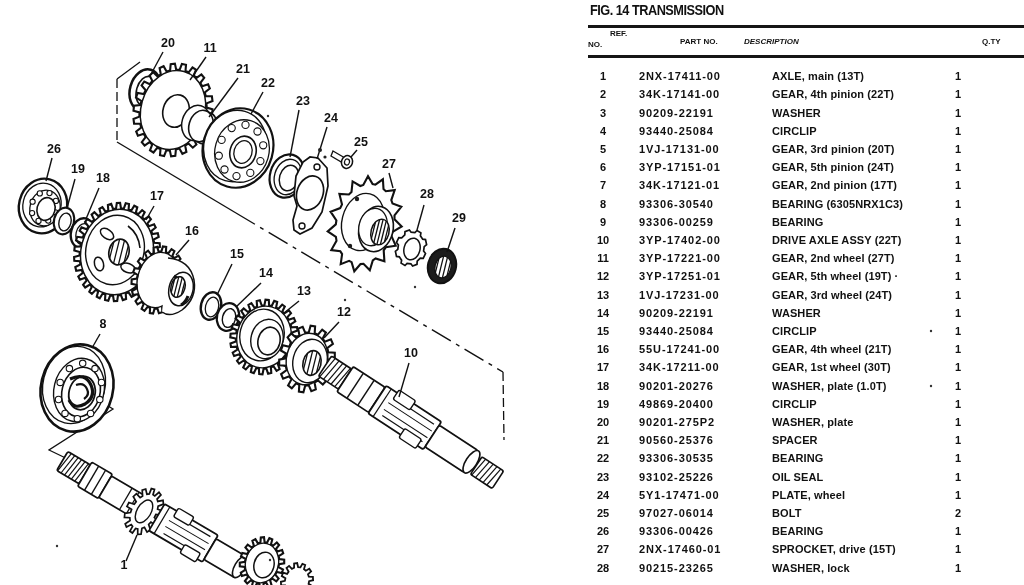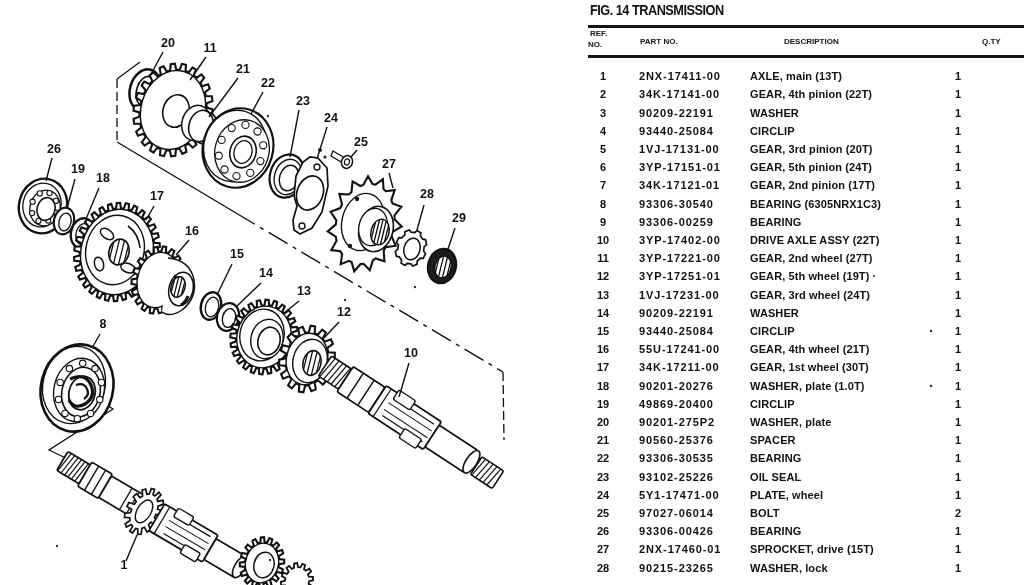--- a/index.html
+++ b/index.html
@@ -7,21 +7,21 @@
 .t{position:absolute;color:#111;font-weight:bold;}
 #title{left:590px;top:1px;font-size:15px;letter-spacing:-0.6px;transform:scaleX(0.85);transform-origin:0 0;}
 .rule{position:absolute;left:588px;width:436px;background:#151515;}
 #r1{top:25px;height:3px;}
 #r2{top:55px;height:3px;}
 .hd{position:absolute;font-size:8px;font-weight:bold;color:#111;}
 .tr{position:absolute;left:0;top:0;width:1024px;height:13px;font-size:11px;
   font-weight:bold;color:#111;line-height:11px;}
 .tr .c0{position:absolute;left:588px;width:30px;text-align:center;}
 .tr .c1{position:absolute;left:639px;letter-spacing:0.9px;}
-.tr .c2{position:absolute;left:750px;letter-spacing:0.1px;}
+.tr .c2{position:absolute;left:772px;letter-spacing:0.1px;}
 .tr .c3{position:absolute;left:944px;width:28px;text-align:center;}
 </style></head><body>
 <div id="page">
 <div id="diagram"><svg width="1024" height="585" viewBox="0 0 1024 585">
         <line x1="140" y1="62" x2="117" y2="79" stroke="#111" stroke-width="1.3"></line>
         <line x1="117" y1="79" x2="117" y2="142" stroke="#111" stroke-width="1.3" stroke-dasharray="9 4"></line>
         <line x1="117" y1="142" x2="236" y2="213" stroke="#111" stroke-width="1.4"></line>
         <line x1="236" y1="213" x2="503" y2="372" stroke="#111" stroke-width="1.4" stroke-dasharray="22 6 4 6"></line>
         <line x1="503" y1="372" x2="504" y2="440" stroke="#111" stroke-width="1.3" stroke-dasharray="9 4"></line>
         <polyline points="87.0,393.0 113.0,409.0 49.0,450.0 76.0,463.0" fill="none" stroke="#111" stroke-width="1.3"></polyline>
@@ -261,24 +261,24 @@
         <circle cx="57" cy="546" r="1.2" fill="#333"></circle>
         <circle cx="270" cy="560" r="1.2" fill="#333"></circle>
         <circle cx="415" cy="287" r="1.2" fill="#333"></circle>
         <circle cx="345" cy="300" r="1.2" fill="#333"></circle>
         <circle cx="931" cy="331" r="1.2" fill="#333"></circle>
         <circle cx="931" cy="386" r="1.2" fill="#333"></circle>
       </svg></div>
 <div class="t" id="title">FIG. 14 TRANSMISSION</div>
 <div class="rule" id="r1"></div>
 <div class="rule" id="r2"></div>
-<div class="hd" style="left:566px;top:29px;padding-left:24px;">REF.</div>
+<div class="hd" style="left:586px;top:29px;padding-left:24px;">REF.</div>
 <div class="hd" style="left:588px;top:40px;">NO.</div>
-<div class="hd" style="left:628px;top:37px;padding-left:12px;">PART NO.</div>
-<div class="hd" style="left:784px;top:37px;">DESCRIPTION</div>
+<div class="hd" style="left:668px;top:37px;padding-left:12px;">PART NO.</div>
+<div class="hd" style="left:744px;top:37px;font-style:italic;">DESCRIPTION</div>
 <div class="hd" style="left:944px;top:37px;padding-left:38px;">Q.TY</div>
 <div class="tr" style="top:71.2px">
       <span class="c0">1</span>
       <span class="c1">2NX-17411-00</span>
       <span class="c2">AXLE, main (13T)</span>
       <span class="c3">1</span>
     </div>
     <div class="tr" style="top:89.4px">
       <span class="c0">2</span>
       <span class="c1">34K-17141-00</span>

